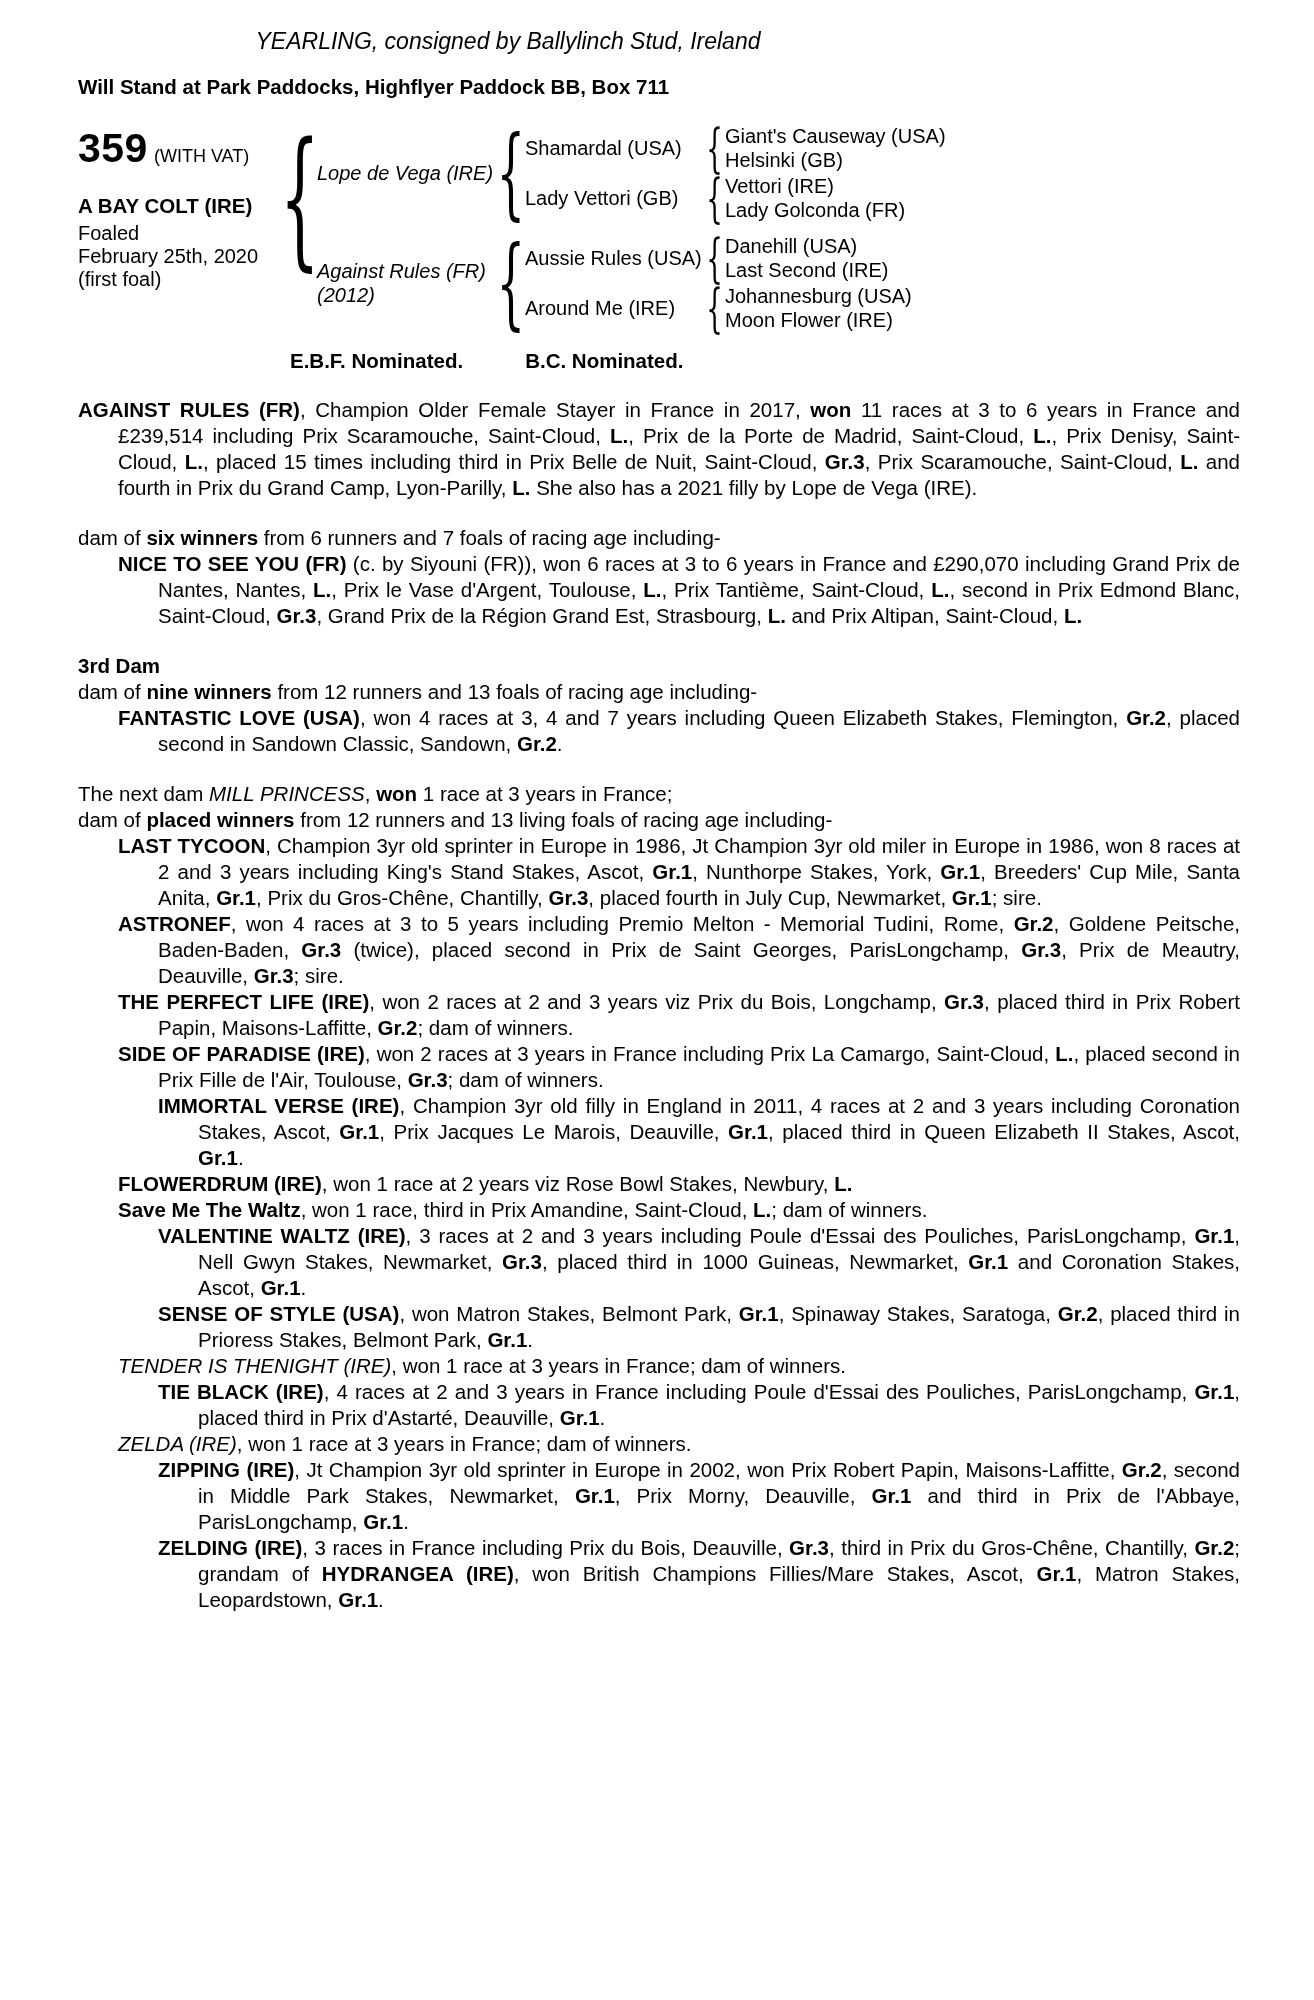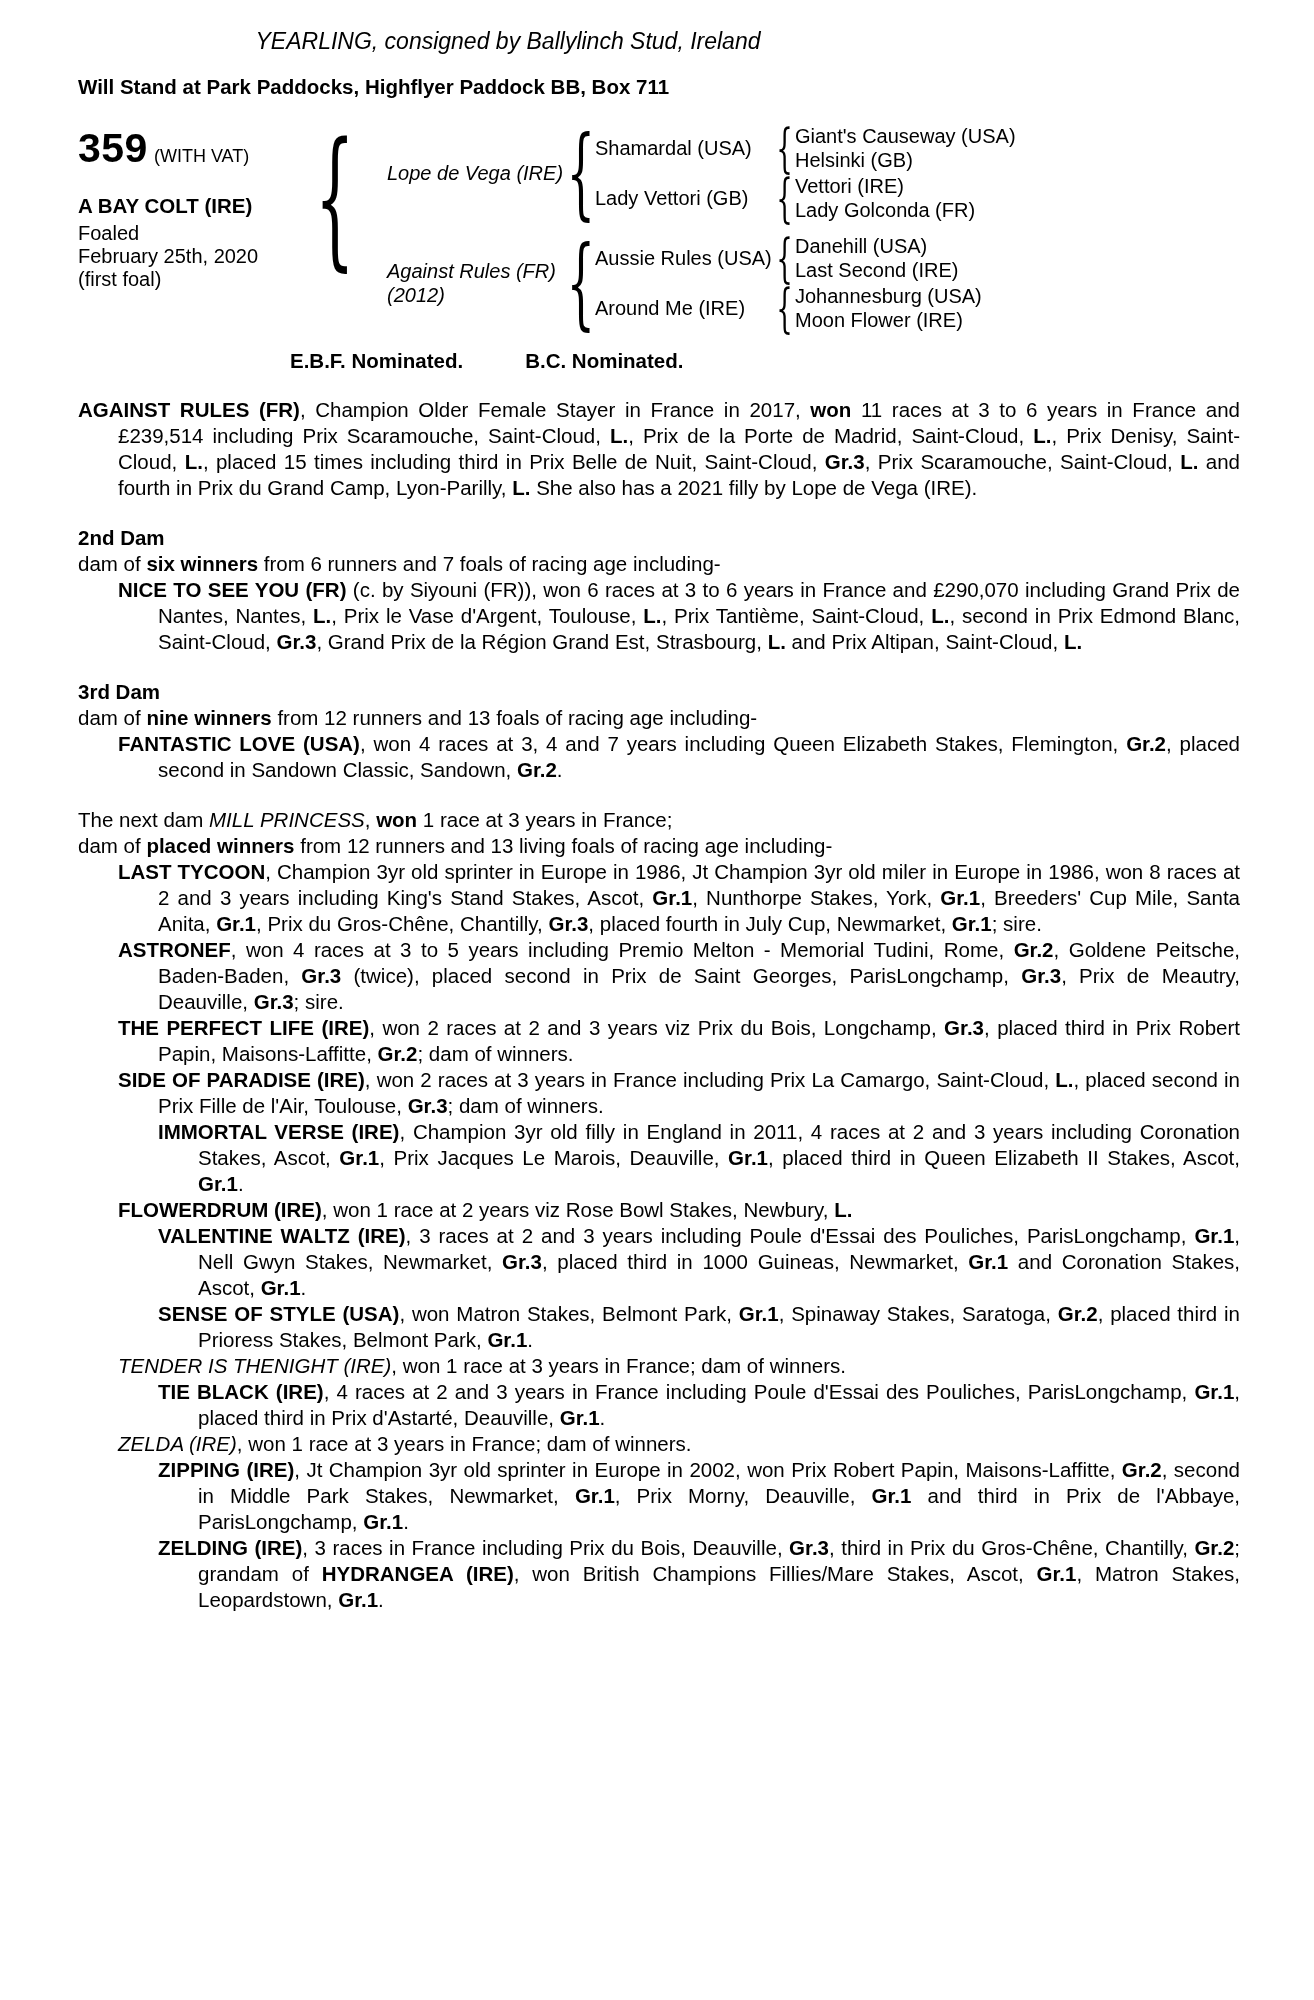--- a/index.html
+++ b/index.html
@@ -20,21 +20,21 @@
     width: 860px;
     margin-bottom: 20px;
   }
   .stand {
     font-weight: bold;
     font-size: 20.5px;
     margin-bottom: 24px;
   }
 
   
-  .ped { display: flex; align-items: flex-start; gap: 35px; }
+  .ped { display: flex; align-items: flex-start; }
   .lot-col { width: 205px; flex: none; padding-top: 2px; }
   .lot-num-row { display: flex; align-items: baseline; margin-bottom: 22px; }
   .lot-num { font-size: 41px; font-weight: bold; letter-spacing: 0.5px; }
   .lot-vat { font-size: 18px; margin-left: 6px; }
   .colt { font-weight: bold; font-size: 20.5px; margin-bottom: 4px; }
   .foal-line { line-height: 23px; }
 
   .tree-halves { display: flex; flex-direction: column; gap: 10px; flex: 1; }
   .half { display: flex; align-items: center; }
   .parent { width: 180px; flex: none; line-height: 24px; font-style: italic; }
@@ -178,38 +178,38 @@
   <div class="noms">
     <span>E.B.F. Nominated.</span>
     <span>B.C. Nominated.</span>
   </div>
 
   <div>
       <section class="sec">
         <p class="para h0"><span class="b">AGAINST RULES (FR)</span><span>, Champion Older Female Stayer in France in 2017, </span><span class="b">won</span><span> 11 races at 3 to 6 years in France and £239,514 including Prix Scaramouche, Saint-Cloud, </span><span class="b">L.</span><span>, Prix de la Porte de Madrid, Saint-Cloud, </span><span class="b">L.</span><span>, Prix Denisy, Saint-Cloud, </span><span class="b">L.</span><span>, placed 15 times including third in Prix Belle de Nuit, Saint-Cloud, </span><span class="b">Gr.3</span><span>, Prix Scaramouche, Saint-Cloud, </span><span class="b">L.</span><span> and fourth in Prix du Grand Camp, Lyon-Parilly, </span><span class="b">L.</span><span> She also has a 2021 filly by Lope de Vega (IRE).</span></p>
       </section>
       <section class="sec">
-        <h2 class="sec-h">2nd Dam</h2>
         <p class="para h0f"><span>dam of </span><span class="b">six winners</span><span> from 6 runners and 7 foals of racing age including-</span></p>
         <p class="para h1"><span class="b">NICE TO SEE YOU (FR)</span><span> (c. by Siyouni (FR)), won 6 races at 3 to 6 years in France and £290,070 including Grand Prix de Nantes, Nantes, </span><span class="b">L.</span><span>, Prix le Vase d'Argent, Toulouse, </span><span class="b">L.</span><span>, Prix Tantième, Saint-Cloud, </span><span class="b">L.</span><span>, second in Prix Edmond Blanc, Saint-Cloud, </span><span class="b">Gr.3</span><span>, Grand Prix de la Région Grand Est, Strasbourg, </span><span class="b">L.</span><span> and Prix Altipan, Saint-Cloud, </span><span class="b">L.</span></p>
       </section>
       <section class="sec">
         <h2 class="sec-h">3rd Dam</h2>
         <p class="para h0f"><span>dam of </span><span class="b">nine winners</span><span> from 12 runners and 13 foals of racing age including-</span></p>
         <p class="para h1"><span class="b">FANTASTIC LOVE (USA)</span><span>, won 4 races at 3, 4 and 7 years including Queen Elizabeth Stakes, Flemington, </span><span class="b">Gr.2</span><span>, placed second in Sandown Classic, Sandown, </span><span class="b">Gr.2</span><span>.</span></p>
       </section>
       <section class="sec">
         <p class="para h0"><span>The next dam </span><span class="i">MILL PRINCESS</span><span>, </span><span class="b">won</span><span> 1 race at 3 years in France;</span></p>
         <p class="para h0f"><span>dam of </span><span class="b">placed winners</span><span> from 12 runners and 13 living foals of racing age including-</span></p>
         <p class="para h1"><span class="b">LAST TYCOON</span><span>, Champion 3yr old sprinter in Europe in 1986, Jt Champion 3yr old miler in Europe in 1986, won 8 races at 2 and 3 years including King's Stand Stakes, Ascot, </span><span class="b">Gr.1</span><span>, Nunthorpe Stakes, York, </span><span class="b">Gr.1</span><span>, Breeders' Cup Mile, Santa Anita, </span><span class="b">Gr.1</span><span>, Prix du Gros-Chêne, Chantilly, </span><span class="b">Gr.3</span><span>, placed fourth in July Cup, Newmarket, </span><span class="b">Gr.1</span><span>; sire.</span></p>
         <p class="para h1"><span class="b">ASTRONEF</span><span>, won 4 races at 3 to 5 years including Premio Melton - Memorial Tudini, Rome, </span><span class="b">Gr.2</span><span>, Goldene Peitsche, Baden-Baden, </span><span class="b">Gr.3</span><span> (twice), placed second in Prix de Saint Georges, ParisLongchamp, </span><span class="b">Gr.3</span><span>, Prix de Meautry, Deauville, </span><span class="b">Gr.3</span><span>; sire.</span></p>
         <p class="para h1"><span class="b">THE PERFECT LIFE (IRE)</span><span>, won 2 races at 2 and 3 years viz Prix du Bois, Longchamp, </span><span class="b">Gr.3</span><span>, placed third in Prix Robert Papin, Maisons-Laffitte, </span><span class="b">Gr.2</span><span>; dam of winners.</span></p>
         <p class="para h1"><span class="b">SIDE OF PARADISE (IRE)</span><span>, won 2 races at 3 years in France including Prix La Camargo, Saint-Cloud, </span><span class="b">L.</span><span>, placed second in Prix Fille de l'Air, Toulouse, </span><span class="b">Gr.3</span><span>; dam of winners.</span></p>
         <p class="para h2"><span class="b">IMMORTAL VERSE (IRE)</span><span>, Champion 3yr old filly in England in 2011, 4 races at 2 and 3 years including Coronation Stakes, Ascot, </span><span class="b">Gr.1</span><span>, Prix Jacques Le Marois, Deauville, </span><span class="b">Gr.1</span><span>, placed third in Queen Elizabeth II Stakes, Ascot, </span><span class="b">Gr.1</span><span>.</span></p>
         <p class="para h1"><span class="b">FLOWERDRUM (IRE)</span><span>, won 1 race at 2 years viz Rose Bowl Stakes, Newbury, </span><span class="b">L.</span></p>
+        <p class="para h1"><span class="b">Save Me The Waltz</span><span>, won 1 race, third in Prix Amandine, Saint-Cloud, </span><span class="b">L.</span><span>; dam of winners.</span></p>
         <p class="para h2"><span class="b">VALENTINE WALTZ (IRE)</span><span>, 3 races at 2 and 3 years including Poule d'Essai des Pouliches, ParisLongchamp, </span><span class="b">Gr.1</span><span>, Nell Gwyn Stakes, Newmarket, </span><span class="b">Gr.3</span><span>, placed third in 1000 Guineas, Newmarket, </span><span class="b">Gr.1</span><span> and Coronation Stakes, Ascot, </span><span class="b">Gr.1</span><span>.</span></p>
         <p class="para h2"><span class="b">SENSE OF STYLE (USA)</span><span>, won Matron Stakes, Belmont Park, </span><span class="b">Gr.1</span><span>, Spinaway Stakes, Saratoga, </span><span class="b">Gr.2</span><span>, placed third in Prioress Stakes, Belmont Park, </span><span class="b">Gr.1</span><span>.</span></p>
         <p class="para h1"><span class="i">TENDER IS THENIGHT (IRE)</span><span>, won 1 race at 3 years in France; dam of winners.</span></p>
         <p class="para h2"><span class="b">TIE BLACK (IRE)</span><span>, 4 races at 2 and 3 years in France including Poule d'Essai des Pouliches, ParisLongchamp, </span><span class="b">Gr.1</span><span>, placed third in Prix d'Astarté, Deauville, </span><span class="b">Gr.1</span><span>.</span></p>
         <p class="para h1"><span class="i">ZELDA (IRE)</span><span>, won 1 race at 3 years in France; dam of winners.</span></p>
         <p class="para h2"><span class="b">ZIPPING (IRE)</span><span>, Jt Champion 3yr old sprinter in Europe in 2002, won Prix Robert Papin, Maisons-Laffitte, </span><span class="b">Gr.2</span><span>, second in Middle Park Stakes, Newmarket, </span><span class="b">Gr.1</span><span>, Prix Morny, Deauville, </span><span class="b">Gr.1</span><span> and third in Prix de l'Abbaye, ParisLongchamp, </span><span class="b">Gr.1</span><span>.</span></p>
         <p class="para h2"><span class="b">ZELDING (IRE)</span><span>, 3 races in France including Prix du Bois, Deauville, </span><span class="b">Gr.3</span><span>, third in Prix du Gros-Chêne, Chantilly, </span><span class="b">Gr.2</span><span>; grandam of </span><span class="b">HYDRANGEA (IRE)</span><span>, won British Champions Fillies/Mare Stakes, Ascot, </span><span class="b">Gr.1</span><span>, Matron Stakes, Leopardstown, </span><span class="b">Gr.1</span><span>.</span></p>
       </section>
     </div>
 

